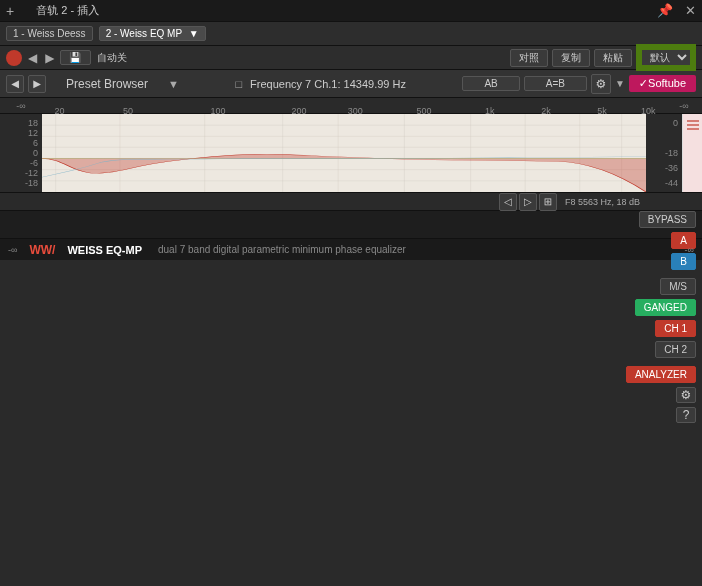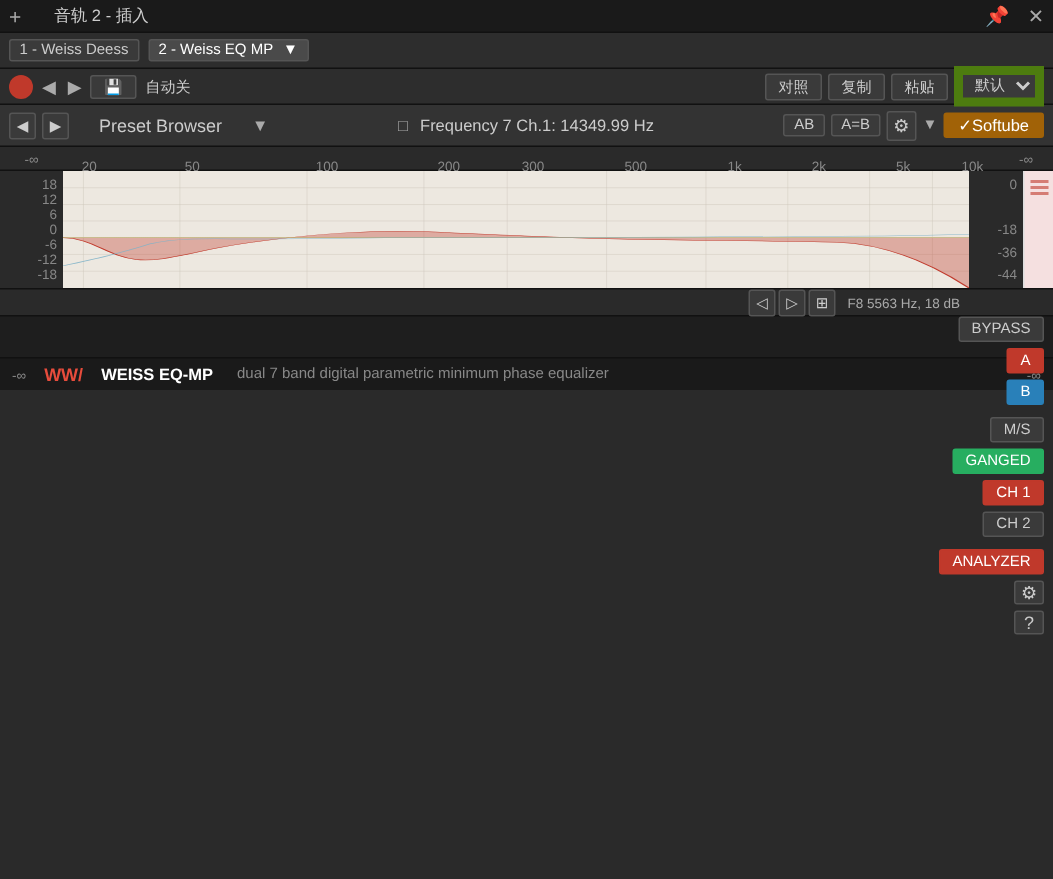--- a/index.html
+++ b/index.html
@@ -108,37 +108,37 @@
       width: 18px; height: 18px;
       font-size: 10px;
       cursor: pointer;
       display: flex; align-items: center; justify-content: center;
       border-radius: 2px;
     }
     .ab-btn {
       background: #3a3a3a;
       border: 1px solid #555;
       color: #ccc;
-      padding: 1px 6px;
+      padding: 1px 21px;
       font-size: 10px;
       cursor: pointer;
       border-radius: 2px;
     }
     .gear-btn {
       background: #3a3a3a;
       border: 1px solid #555;
       color: #ccc;
       width: 20px; height: 20px;
       font-size: 12px;
       cursor: pointer;
       display: flex; align-items: center; justify-content: center;
       border-radius: 2px;
     }
     .softube-btn {
-      background: #a16207;
+      background: #be185d;
       color: #fff;
       border: none;
       padding: 2px 10px;
       font-size: 11px;
       cursor: pointer;
       border-radius: 2px;
     }
 
     #eq-left-labels {
       width: 42px;

